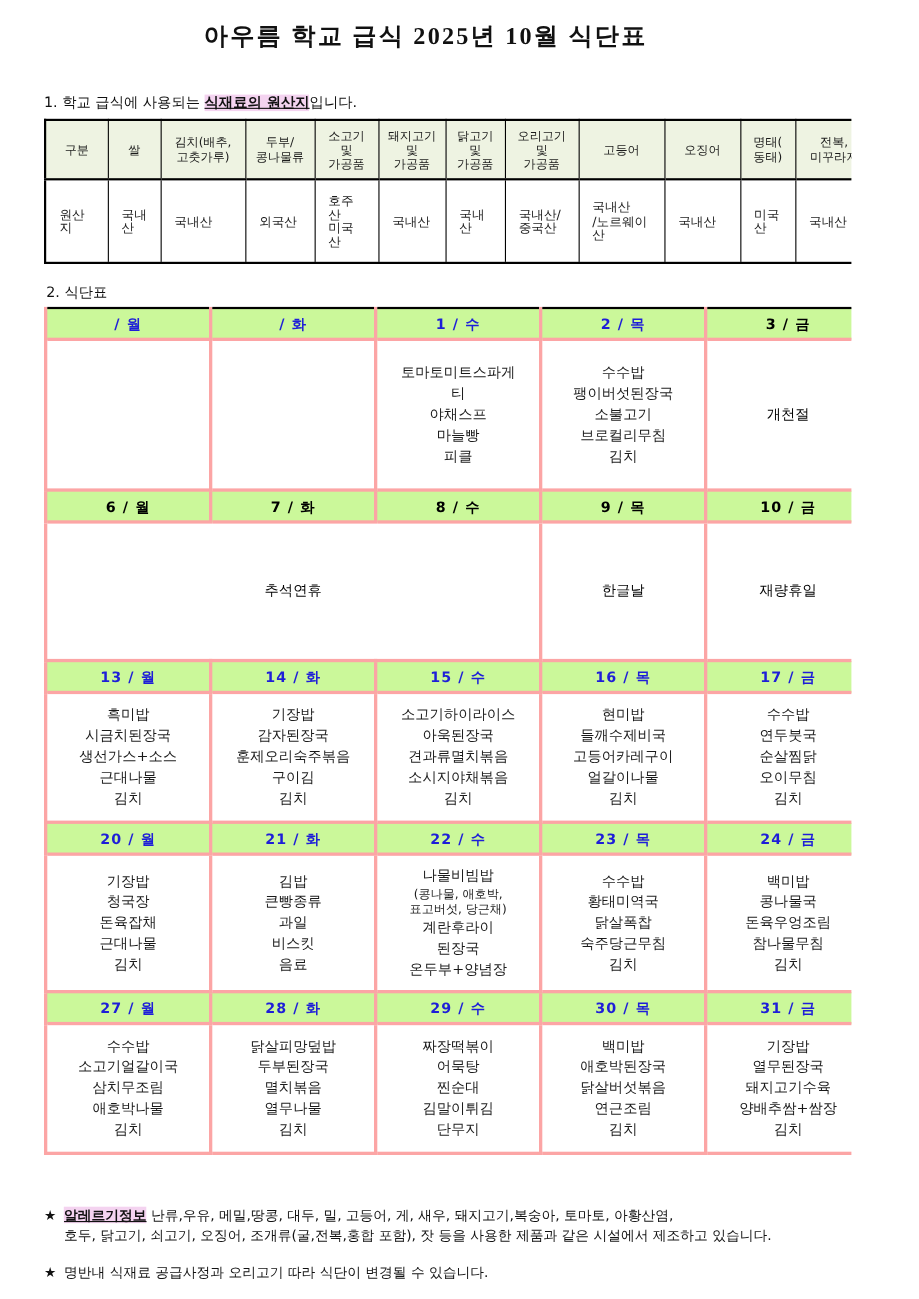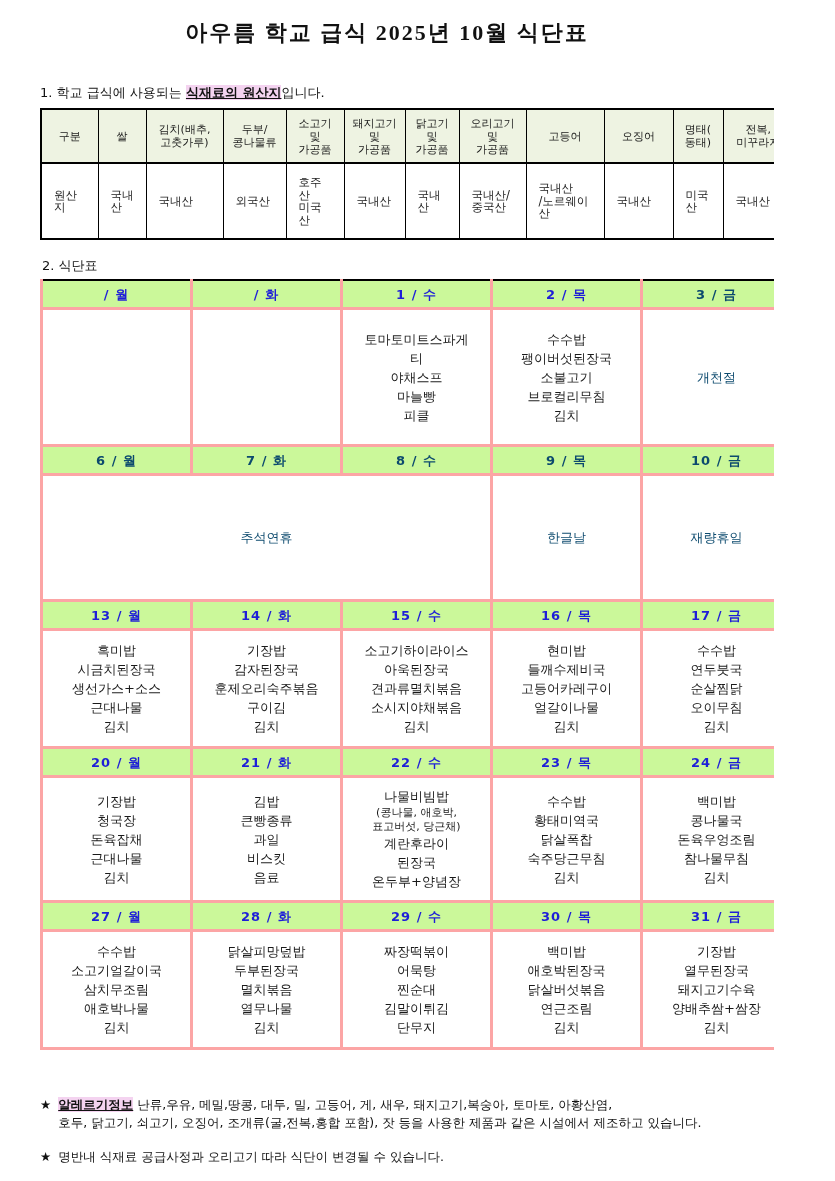--- a/index.html
+++ b/index.html
@@ -39,21 +39,21 @@
   .cell-text { white-space:pre-line; }
   .cell-main { display:block; white-space:pre-line; }
   .cell-small { display:block; white-space:pre-line; font-size:11px; line-height:14px; }
   .r-c0 td { height:134px; }
   .r-c1 td { height:123px;border-radius:25px; }
   .r-c2 td { height:115px; }
   .r-c3 td { height:122px; }
   .r-c4 td { height:115px; }
 
   [data-color="blue"] { color:#1e1ed8; }
-  [data-color="red"]  { color:#0c4a6e; }
+  [data-color="red"]  { color:#000000; }
 
   .notes { margin:46px 40px 0 40px; font-size:12.5px; line-height:18px; color:#111; }
   .note-row { display:flex; align-items:flex-start; }
   .note-row + .note-row { margin-top:16px; }
   .star { margin-right:7px; flex:0 0 auto; }
   .note-body { white-space:pre-line; }
 </style>
 </head>
 <body>
 

